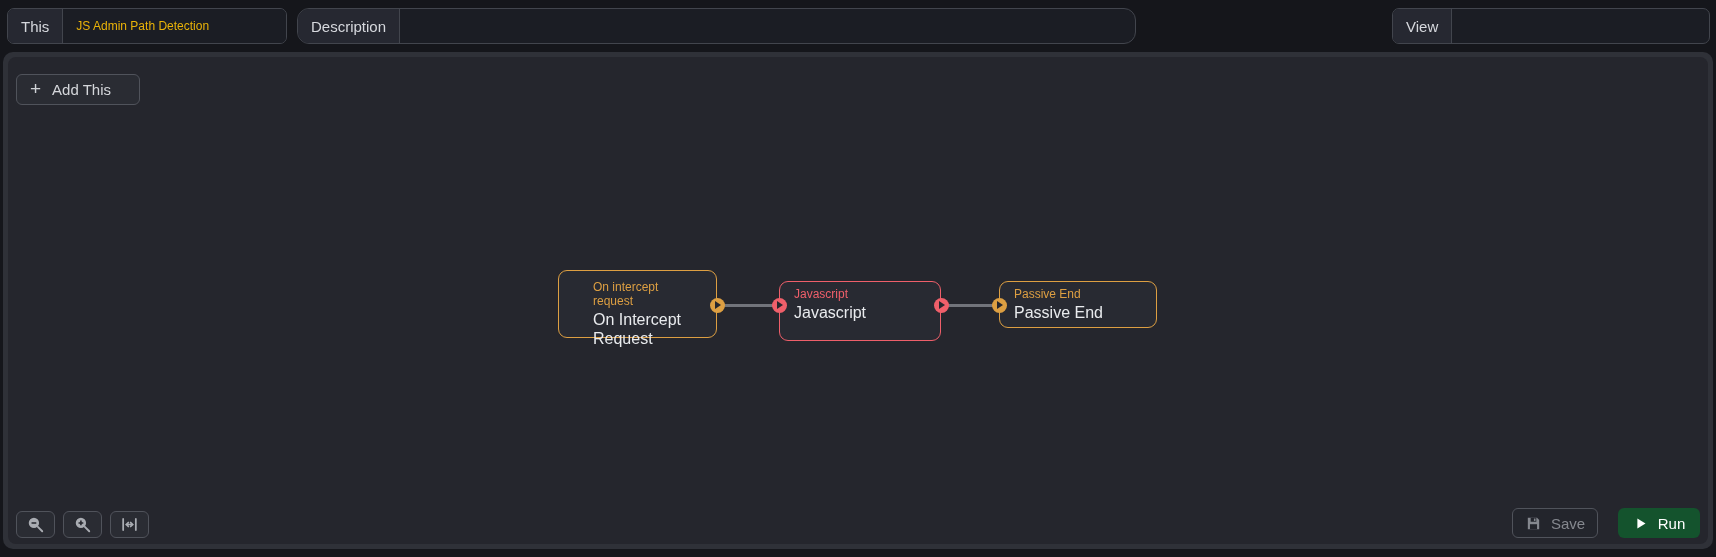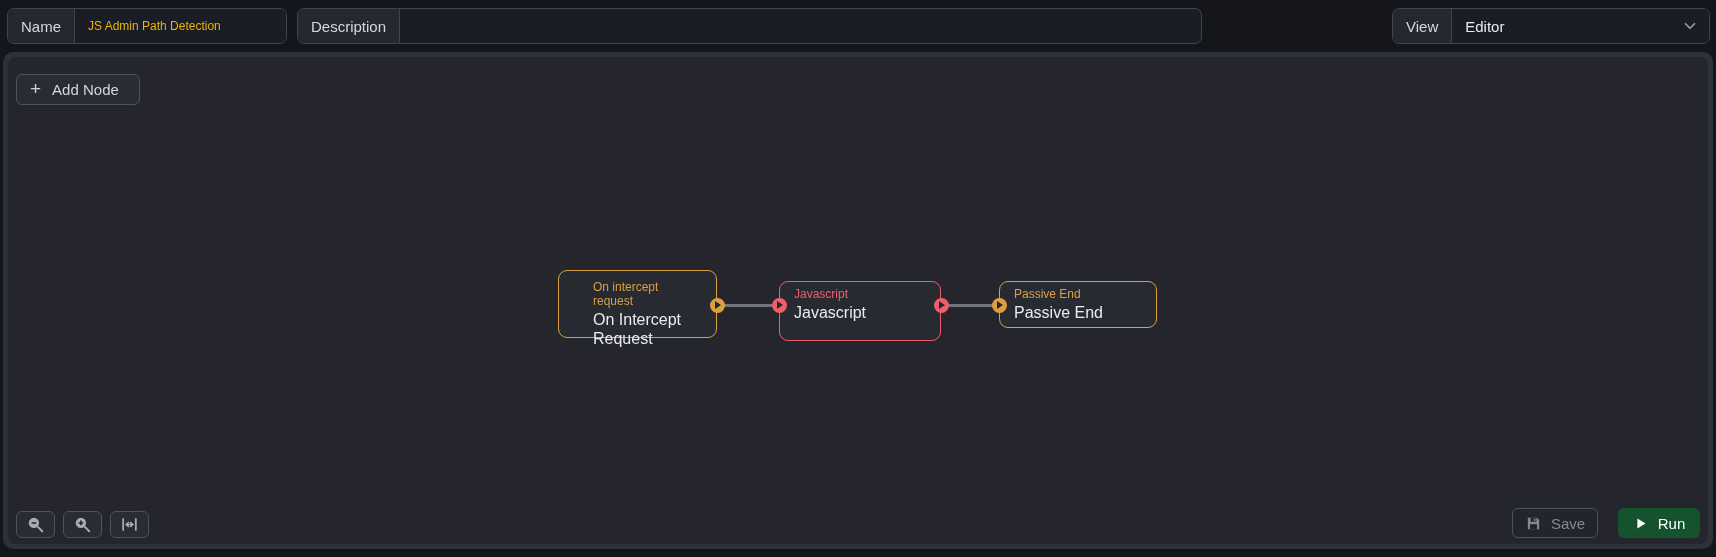--- a/index.html
+++ b/index.html
@@ -21,21 +21,21 @@
   .field-label {
     background: #262831; color: #d6d8dd; font-size: 15px;
     display: flex; align-items: center; padding: 0 13px;
     border-right: 1px solid #42454d; white-space: nowrap; flex: 0 0 auto;
   }
   .field-input {
     background: #1b1d24; border: none; outline: none; color: #eab308;
     font-size: 12px; font-family: inherit; padding: 0 13px; flex: 1 1 auto; min-width: 0;
   }
   #name-group { left: 7px; width: 280px; }
-  #desc-group { left: 297px; width: 905px; }
+  #desc-group { left: 297px; width: 839px; border-radius: 12px; }
   #view-group { left: 1392px; width: 318px; }
   .select-box {
     flex: 1 1 auto; display: flex; align-items: center; justify-content: space-between;
     padding: 0 10px 0 13px; background: #1b1d24; color: #e8eaee; font-size: 15px; cursor: pointer;
   }
   .select-box svg { color: #9b9ea5; }
 
   
   .canvas-card {
     position: absolute; left: 3px; top: 52px; width: 1710px; height: 497px;
@@ -94,46 +94,40 @@
   .action-toolbar { position: absolute; right: 8px; bottom: 6px; display: flex; gap: 20px; }
   #save-btn { width: 86px; height: 30px; gap: 9px; background: #23252c; color: #85888f; }
   #run-btn  { width: 82px; height: 30px; gap: 10px; background: #14532d; border: none; color: #ffffff; }
 </style>
 </head>
 <body>
 
 <header>
 
   <div class="field-group" id="name-group">
-    <span class="field-label">Name</span>
+    <span class="field-label">This</span>
     <input class="field-input" value="JS Admin Path Detection" style="">
   </div>
 
   <div class="field-group" id="desc-group">
     <span class="field-label">Description</span>
   </div>
 
   <div class="field-group" id="view-group">
     <span class="field-label">View</span>
-    <div class="select-box">
-      <span>Editor</span>
-      <svg width="18" height="18" viewBox="0 0 24 24" fill="none" stroke="currentColor" stroke-width="2.2" stroke-linecap="round" stroke-linejoin="round">
-        <polyline points="6,9 12,15 18,9"></polyline>
-      </svg>
-    </div>
   </div>
 
 </header>
 
 <div class="canvas-card">
   <div class="canvas-viewport">
 
     <button class="btn" id="add-node-btn">
       <span class="plus">+</span>
-      <span>Add Node</span>
+      <span>Add This</span>
     </button>
 
     <div class="edge" id="edge-1"></div>
     <div class="edge" id="edge-2"></div>
 
     <div class="node" id="node-1" style="border-color: rgb(221, 159, 66);">
       <span class="caption" style="color: rgb(221, 159, 66);">On intercept request</span>
       <span class="title">On Intercept Request</span>
     </div>
 

